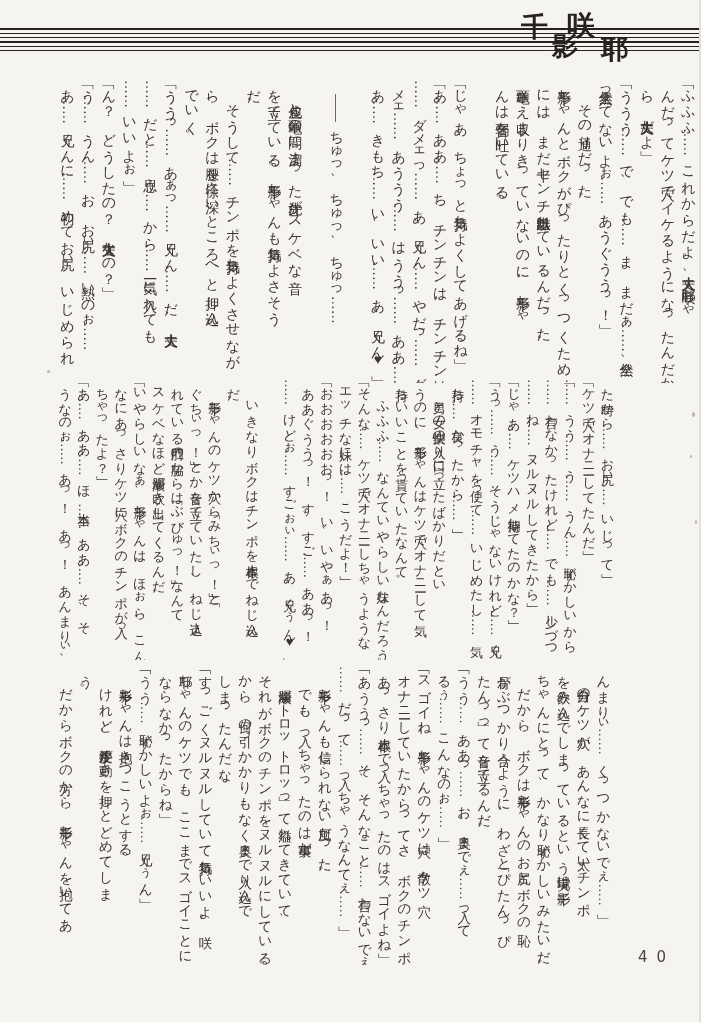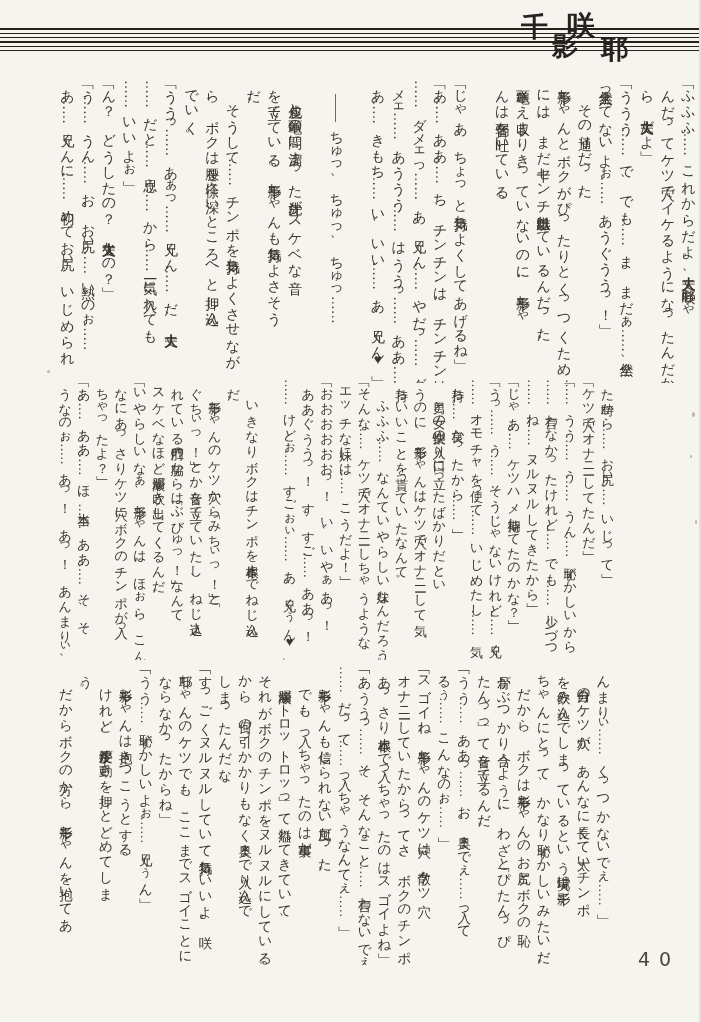--- a/index.html
+++ b/index.html
@@ -33,21 +33,21 @@
   .band1 .col{line-height:20.7px;}
   .band2{top:379px;left:55px;width:561px;height:281px;font-size:13px;}
   .band2 .col{line-height:18.7px;}
   .band3{top:666px;left:55px;width:558px;height:299px;font-size:13.5px;}
   .band3 .col{line-height:19.9px;}
   
   #page-number{
     position:absolute;
     left:638px;top:948px;
     font-family:"DejaVu Sans",sans-serif;
-    font-size:19px;
+    font-size:15px;
     letter-spacing:9px;
     color:#4a453f;
   }
   
   .speck{position:absolute;background:#b9b4ac;border-radius:50%;}
   #scan-edge{position:absolute;right:0;top:0;width:2px;height:1022px;background:#e3dfd7;}
 </style>
 </head>
 <body>
 

